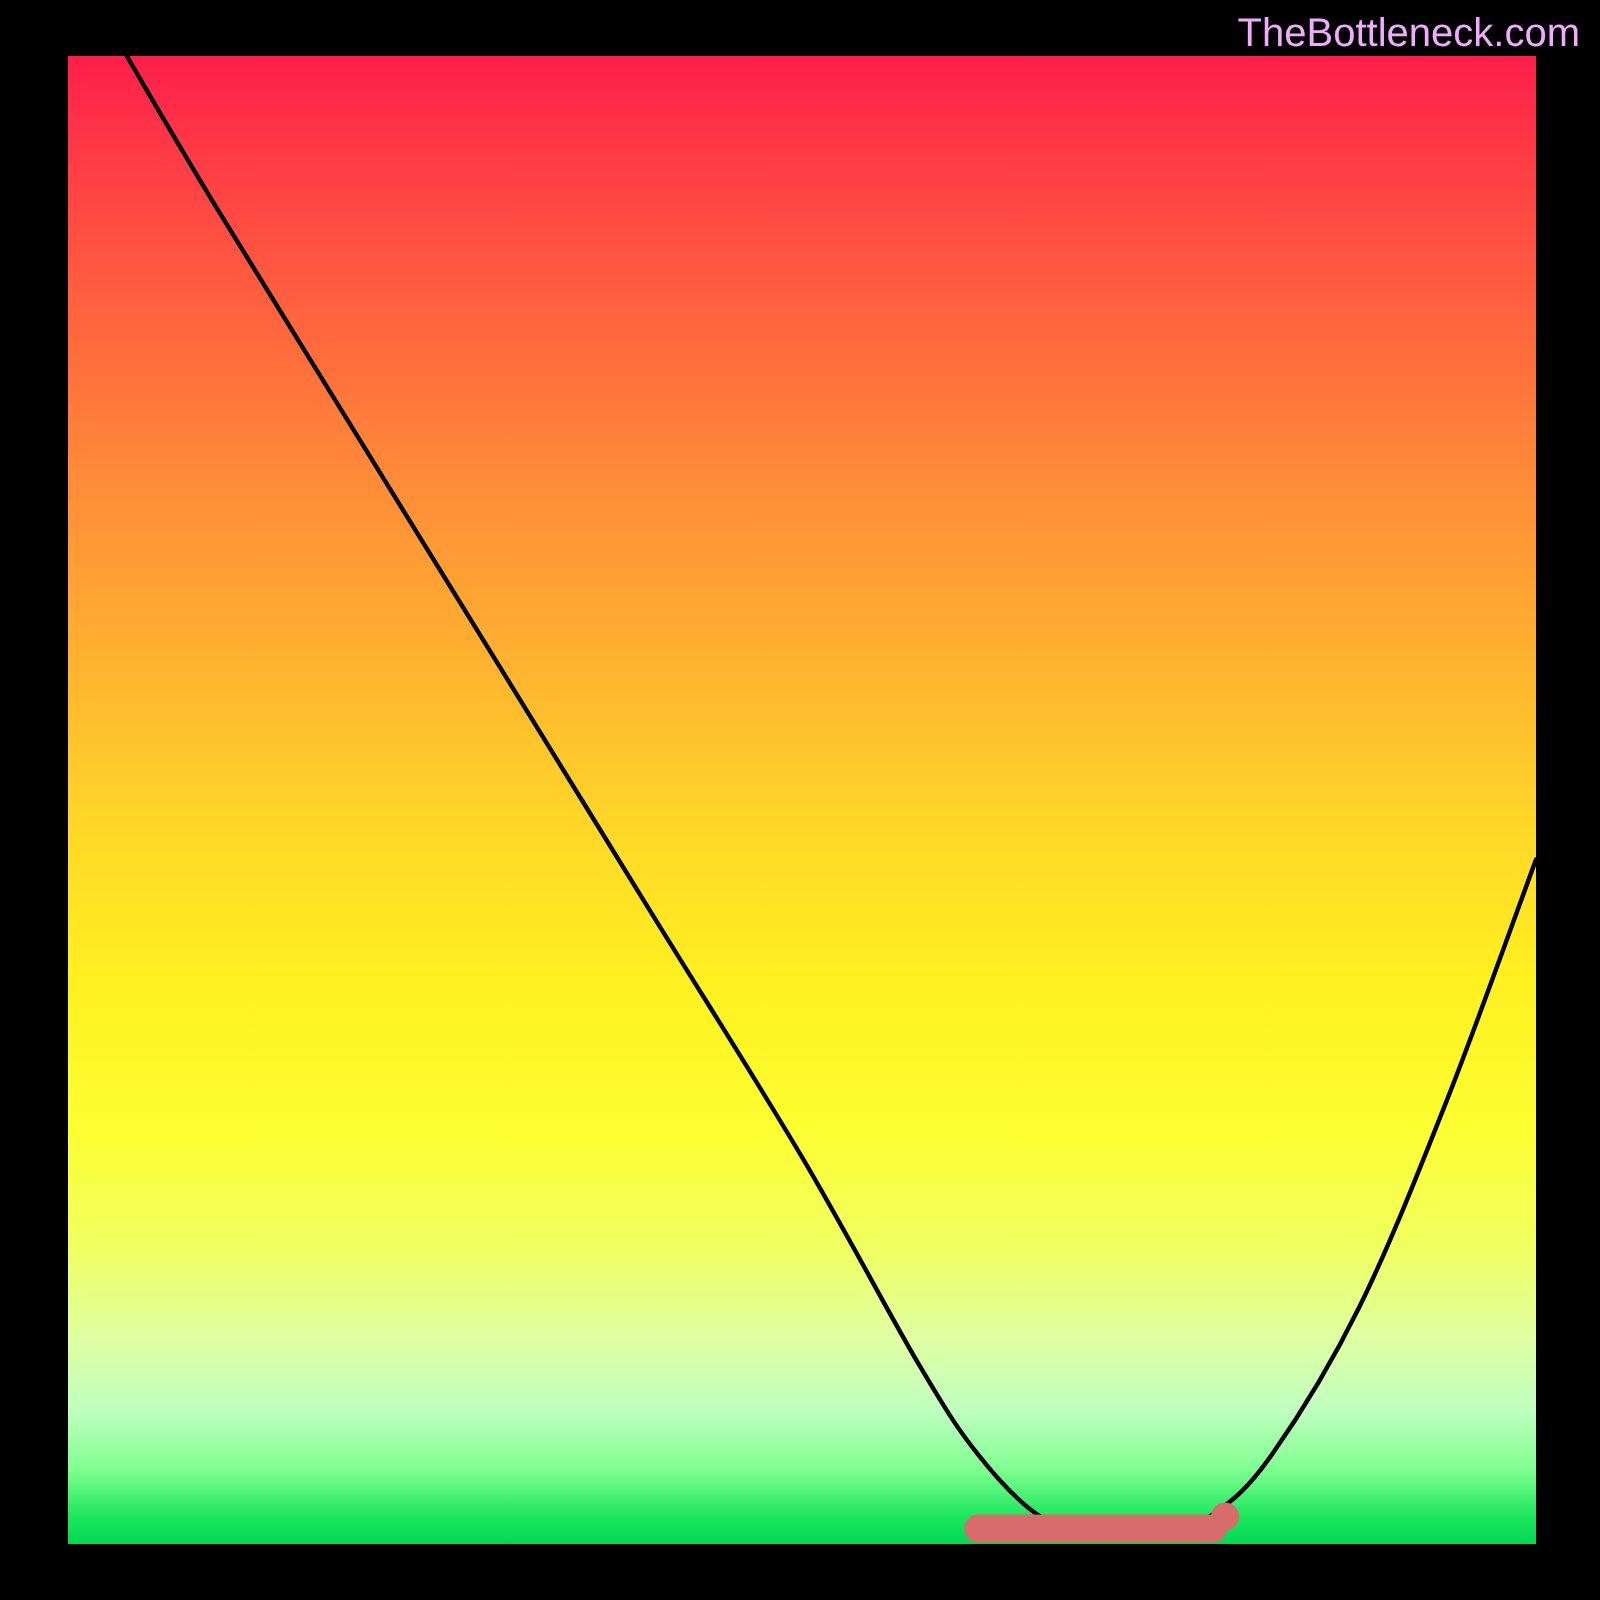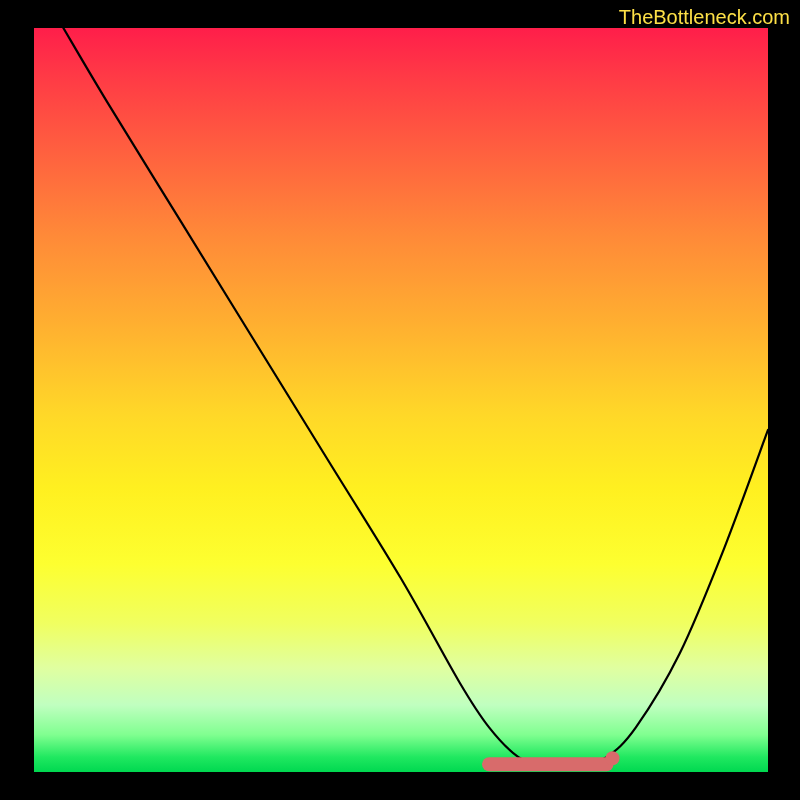--- a/index.html
+++ b/index.html
@@ -8,21 +8,21 @@
     width: 800px;
     height: 800px;
     background: #000;
     position: relative;
     font-family: Arial, sans-serif;
   }
   .watermark {
     position: absolute;
     top: 6px;
     right: 10px;
-    color: #fde047;
+    color: #f0abfc;
     font-size: 20px;
     font-weight: 500;
     z-index: 10;
   }
   .plot-area {
     position: absolute;
     left: 34px;
     top: 28px;
     width: 734px;
     height: 744px;

